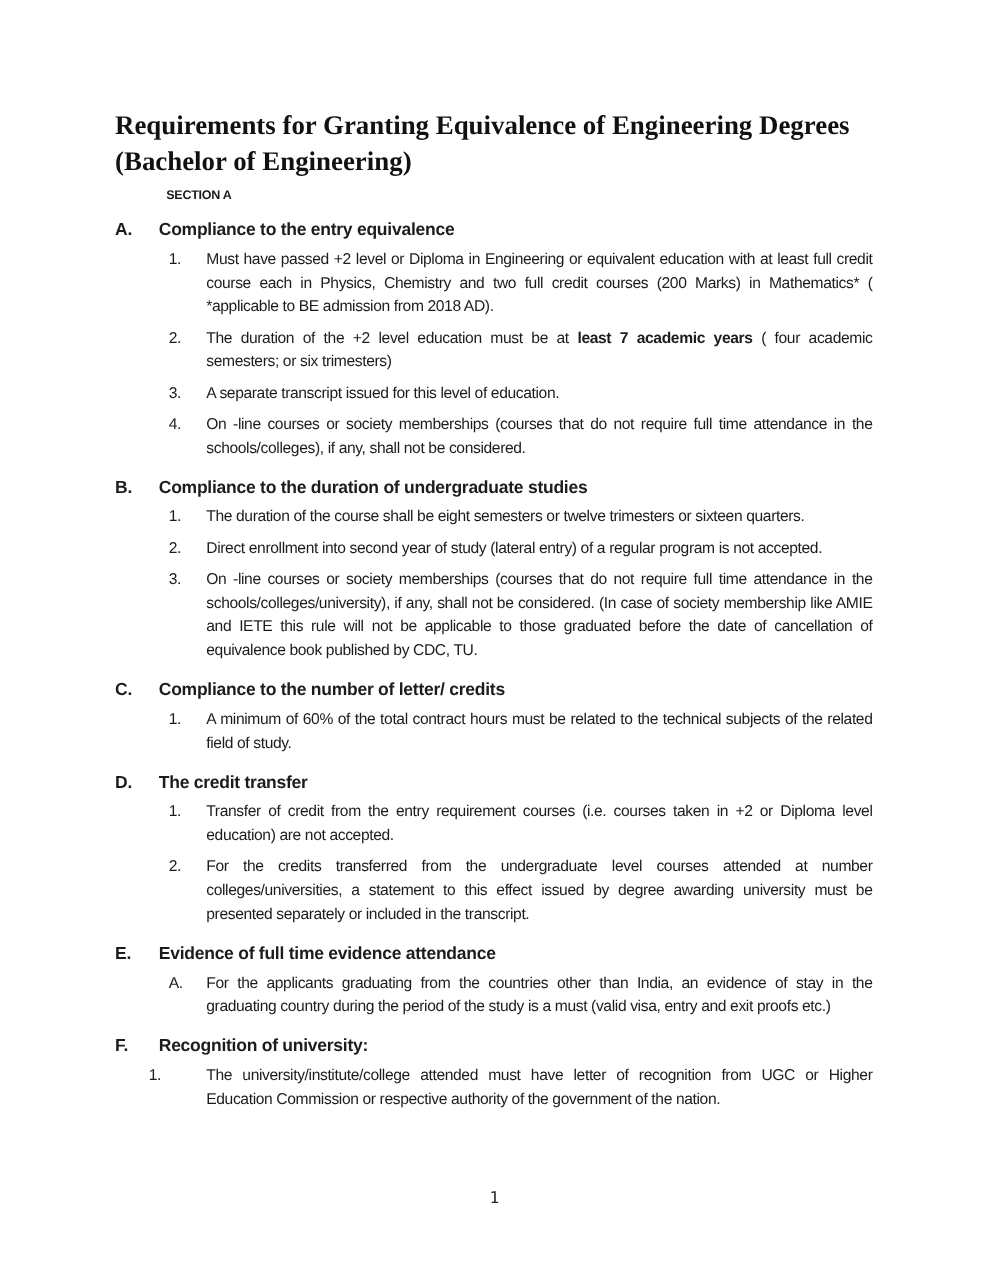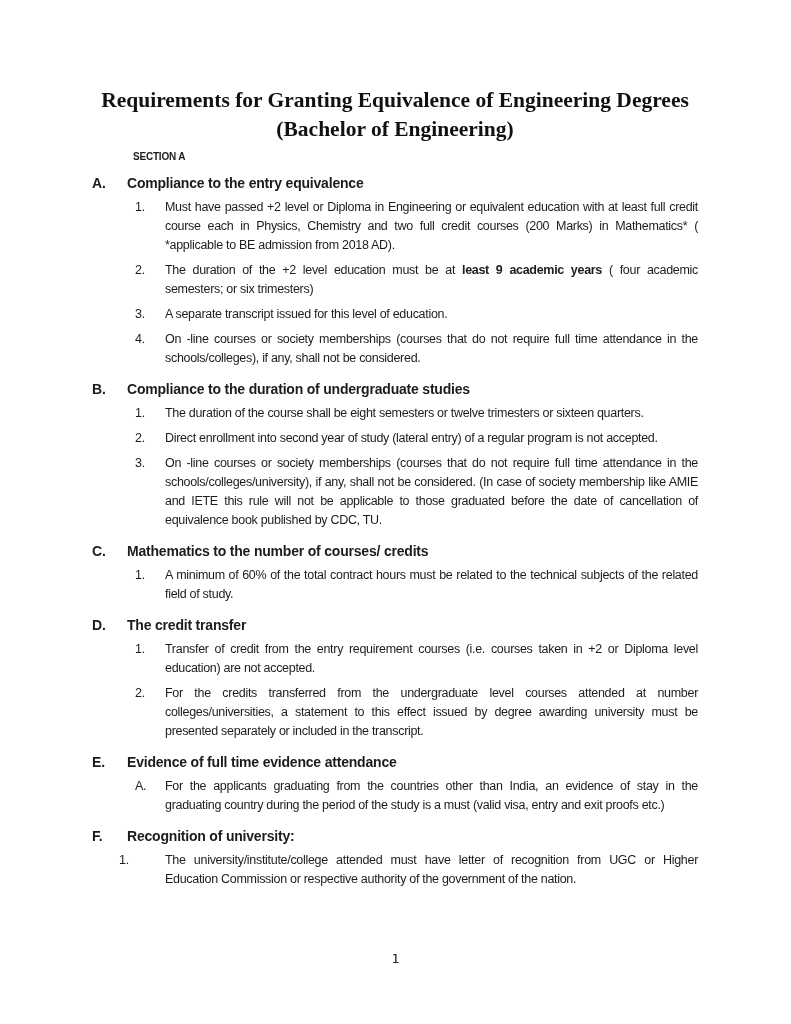--- a/index.html
+++ b/index.html
@@ -15,21 +15,20 @@
     position: absolute; top: 0; left: 0;
     width: 791px; height: 1024px;
     padding: 86px 93px 0 92px;
     box-sizing: border-box;
   }
   .doc-title {
     font-family: "Liberation Serif", serif;
     font-weight: 700;
     font-size: 21.5px;
     line-height: 29px;
-    text-align: center;
     color: #111111;
     margin: 0 0 7px 0;
   }
   .doc-title span { display: block; }
   .section-label {
     font-size: 10px;
     font-weight: 700;
     letter-spacing: -0.2px;
     margin-bottom: 2px;
     margin-left: 41px;
@@ -80,21 +79,21 @@
     <div class="sec-head">
       <span class="sec-letter">A.</span>
       <span class="sec-title">Compliance to the entry equivalence</span>
     </div>
     <div class="item">
       <span class="num">1.</span>
       <div class="txt">Must have passed +2 level  or Diploma in Engineering or equivalent education with at least full credit course each in Physics, Chemistry and two full credit courses (200 Marks) in Mathematics* ( *applicable to BE admission  from  2018 AD).</div>
     </div>
     <div class="item">
       <span class="num">2.</span>
-      <div class="txt"><span>The duration of the +2 level education must be at </span><b>least 9 academic years</b><span> ( four academic semesters; or six trimesters)</span></div>
+      <div class="txt"><span>The duration of the +2 level education must be at </span><b>least 7 academic years</b><span> ( four academic semesters; or six trimesters)</span></div>
     </div>
     <div class="item">
       <span class="num">3.</span>
       <div class="txt">A separate transcript issued for this level of education.</div>
     </div>
     <div class="item">
       <span class="num">4.</span>
       <div class="txt">On -line courses or society memberships (courses that do not require full time attendance in the schools/colleges), if any, shall not be considered.</div>
     </div>
   </section>
@@ -114,21 +113,21 @@
     </div>
     <div class="item">
       <span class="num">3.</span>
       <div class="txt">On -line courses or society memberships (courses that do not require full time attendance in the schools/colleges/university), if any, shall not be considered. (In case of society membership like AMIE and IETE this rule will not be applicable  to those graduated before the date of cancellation of equivalence book published by CDC, TU.</div>
     </div>
   </section>
 
   <section class="section">
     <div class="sec-head">
       <span class="sec-letter">C.</span>
-      <span class="sec-title">Mathematics to the number of courses/ credits</span>
+      <span class="sec-title">Compliance to the number of letter/ credits</span>
     </div>
     <div class="item">
       <span class="num">1.</span>
       <div class="txt">A minimum of 60% of the total contract hours must be related to the technical subjects of the related field of study.</div>
     </div>
   </section>
 
   <section class="section">
     <div class="sec-head">
       <span class="sec-letter">D.</span>

